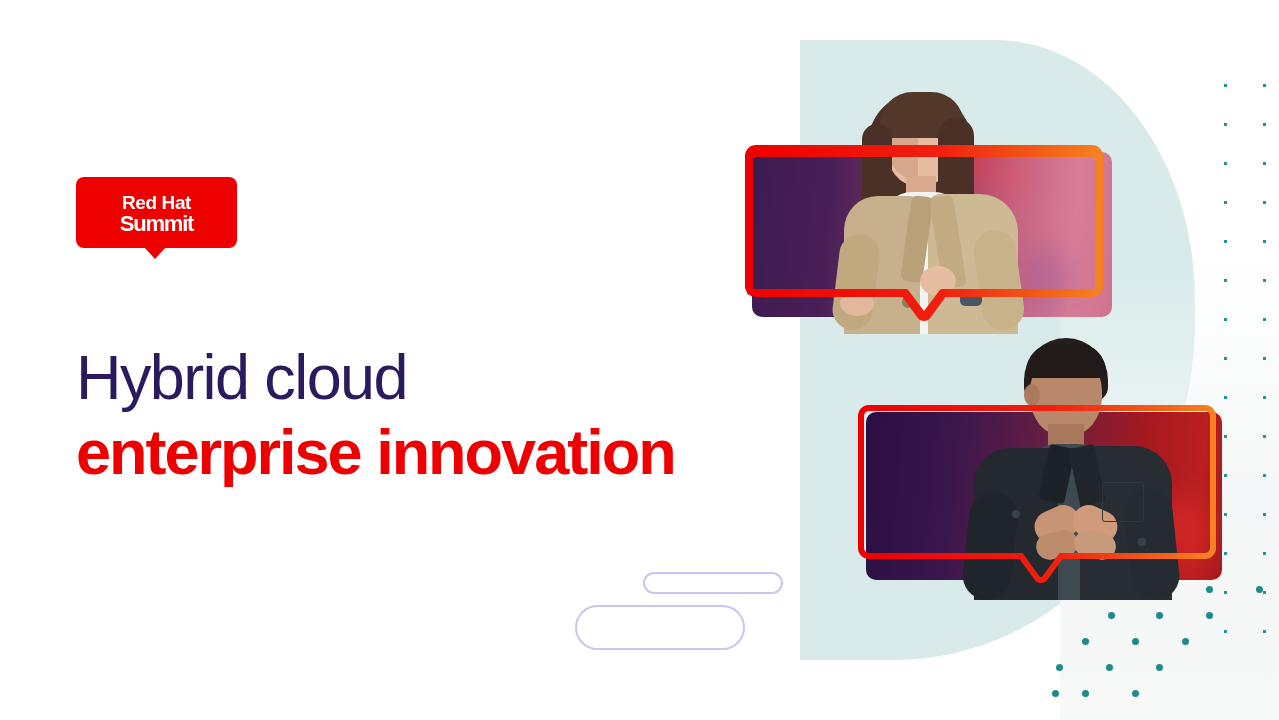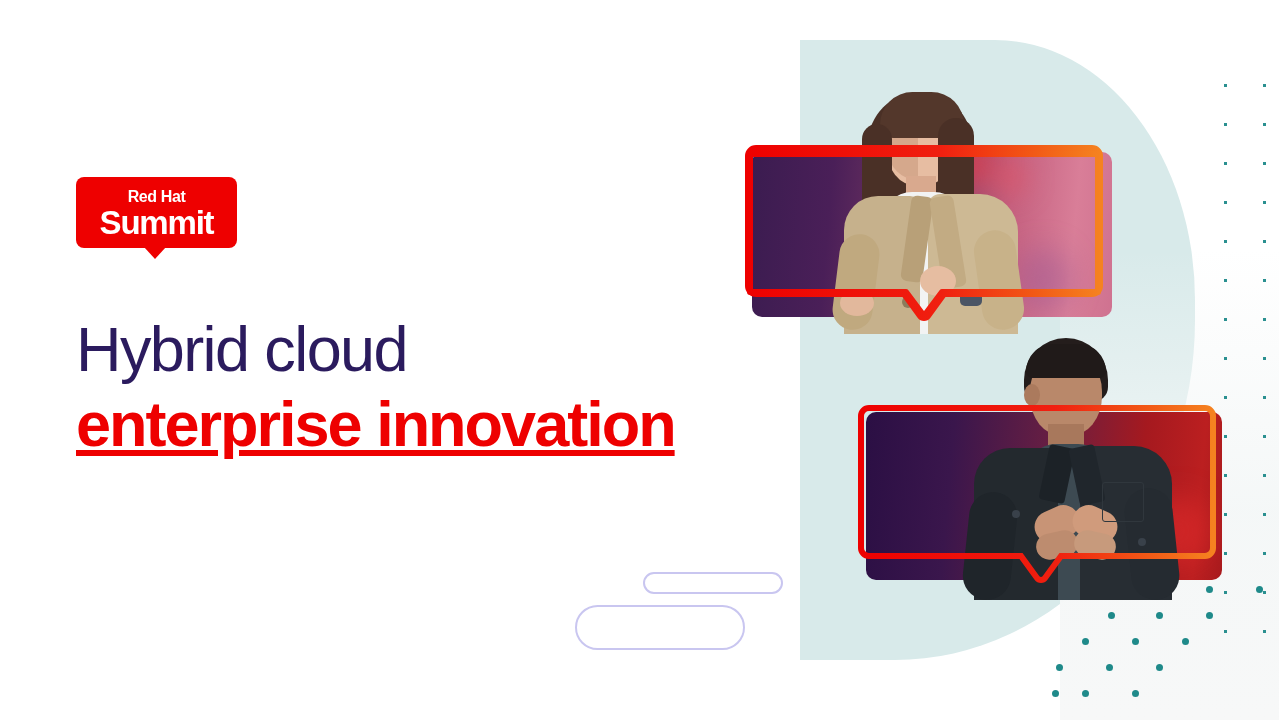--- a/index.html
+++ b/index.html
@@ -72,37 +72,37 @@
     padding-top:2px;
   }
   .logo:after{
     content:""; position:absolute;
     left:68px; bottom:-11px; width:0; height:0;
     border-left:11px solid transparent;
     border-right:11px solid transparent;
     border-top:12px solid #e00;
   }
   .logo-top{
-    color:#fff; font-weight:bold; font-size:16px;
+    color:#fff; font-weight:bold; font-size:19px;
     letter-spacing:-.4px; line-height:1; margin-bottom:1px;
   }
   .logo-bottom{
-    color:#fff; font-weight:bold; font-size:33px;
+    color:#fff; font-weight:bold; font-size:22px;
     letter-spacing:-1.2px; line-height:1;
   }
 
   .headline{
     position:absolute; left:76px; top:312px;
     width:680px;
     font-size:63px; line-height:1.19;
     letter-spacing:-1.6px;
   }
   .hl-line{ display:block; white-space:nowrap; }
-  .hl-navy{ color:#2b1b5e; font-weight:400; }
-  .hl-red{ color:#ee0000; font-weight:bold; letter-spacing:-2px;text-decoration:underline; }
+  .hl-navy{ color:#2b1b5e; font-weight:400;margin-top:28px; }
+  .hl-red{ color:#ee0000; font-weight:bold; letter-spacing:-2px; }
 
   
   .card{ position:absolute; z-index:5; }
 
   .card-img{
     position:absolute; inset:0;
     border-radius:10px;
     overflow:hidden;
   }
   .card-top .card-img{ background:linear-gradient(95deg,#3b1c50 0%,#4a1f58 22%,#7b3a63 48%,#c4607f 70%,#d97e98 88%,#cf7290 100%); }

